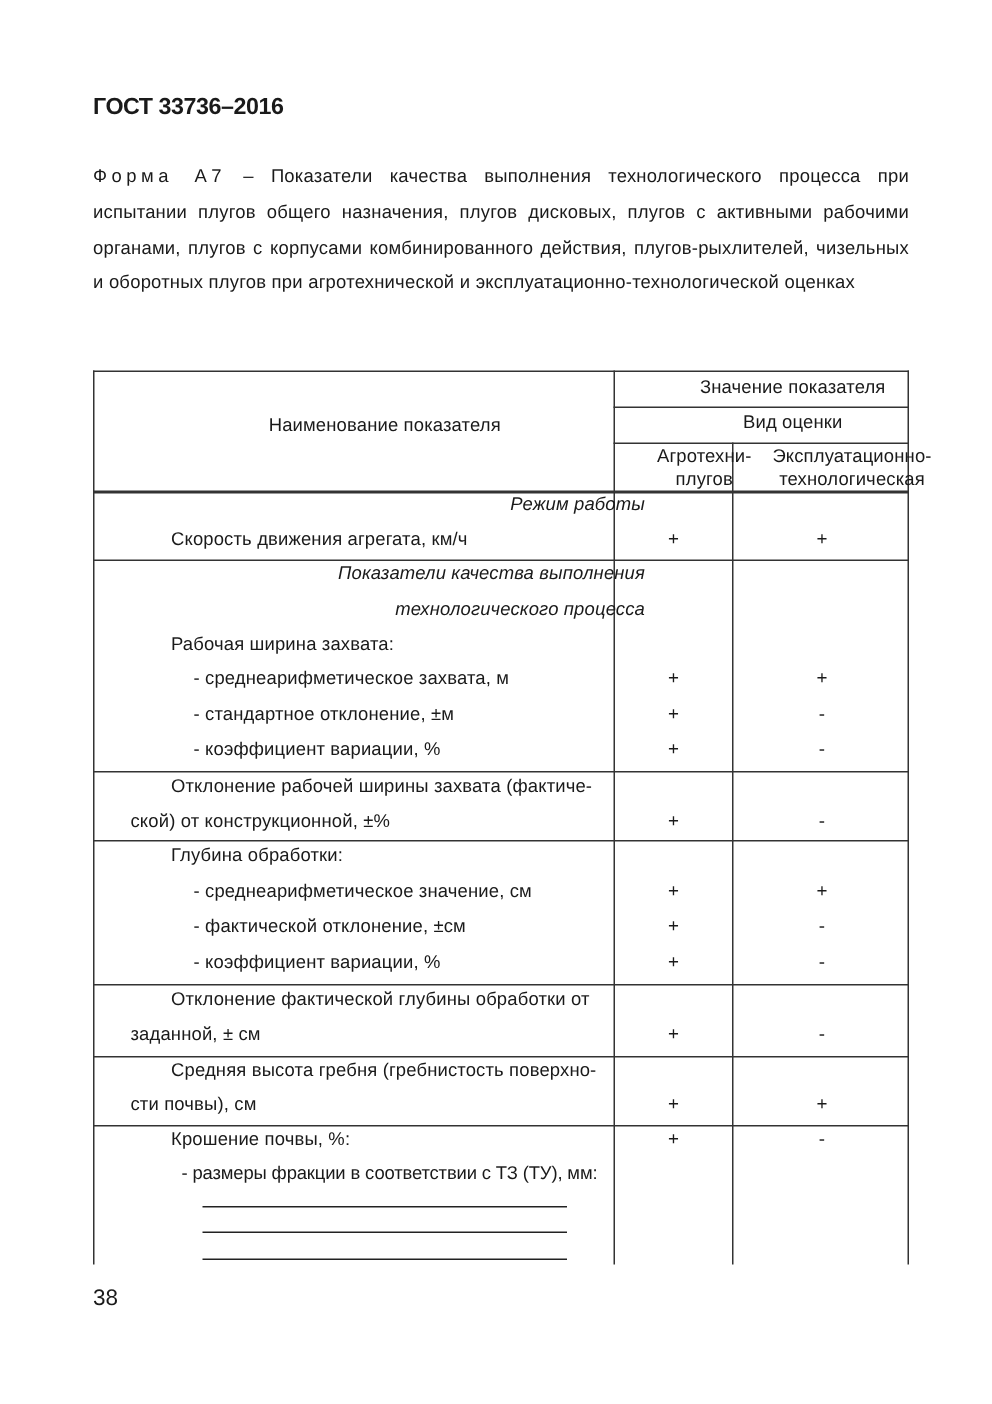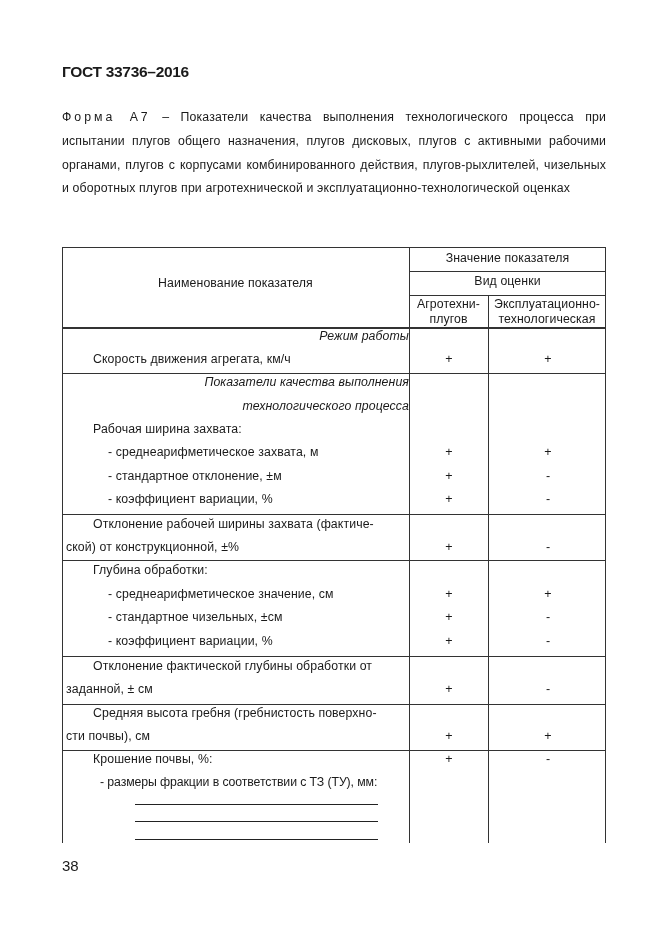--- a/index.html
+++ b/index.html
@@ -5,21 +5,21 @@
   html, body { margin: 0; padding: 0; background: #ffffff; }
   body { width: 661px; height: 936px; position: relative; overflow: hidden;
          font-family: "Liberation Sans", "DejaVu Sans", sans-serif; color: #1a1a1a; }
   .header-code { position: absolute; left: 62px; top: 63px; font-size: 15.5px; font-weight: bold; letter-spacing: -0.3px; }
   .caption { position: absolute; left: 62px; top: 106px; width: 544px; font-size: 12.3px; line-height: 23.8px;
              text-align: justify; text-align-last: left; letter-spacing: 0.15px; }
   .caption .form-label { letter-spacing: 3px; }
   .tbl { position: absolute; left: 62px; top: 247px; width: 544px; }
   .vline { position: absolute; width: 1px; background: #333; }
   .hline { position: absolute; height: 1px; background: #333; }
-  .txt { position: absolute; font-size: 12.3px; white-space: nowrap; letter-spacing: 0.1px; line-height: 15px; }
+  .txt { position: absolute; font-size: 12.3px; white-space: nowrap; letter-spacing: 0.1px; line-height: 15px; padding-left: 21px; }
   .c { text-align: center; }
   .it { font-style: italic; text-align: right; }
   .mark { position: absolute; font-size: 12.5px; width: 20px; text-align: center; line-height: 15px; }
   .blank { position: absolute; height: 1px; background: #222; }
   .page-num { position: absolute; left: 62px; top: 857px; font-size: 15px; }
 </style>
 </head>
 <body>
 
 <div class="header-code">ГОСТ 33736–2016</div>
@@ -72,21 +72,21 @@
 
   <div class="txt" style="left:31px; top:270px;">Отклонение рабочей ширины захвата (фактиче-</div>
   <div class="txt" style="left:4px; top:293px;">ской) от конструкционной, ±%</div>
   <div class="mark" style="left:377px; top:293px;">+</div>
   <div class="mark" style="left:476px; top:293px;">-</div>
 
   <div class="txt" style="left:31px; top:316px;">Глубина обработки:</div>
   <div class="txt" style="left:46px; top:340px;">- среднеарифметическое значение, см</div>
   <div class="mark" style="left:377px; top:340px;">+</div>
   <div class="mark" style="left:476px; top:340px;">+</div>
-  <div class="txt" style="left:46px; top:363px;">- стандартное чизельных, ±см</div>
+  <div class="txt" style="left:46px; top:363px;">- фактической отклонение, ±см</div>
   <div class="mark" style="left:377px; top:363px;">+</div>
   <div class="mark" style="left:476px; top:363px;">-</div>
   <div class="txt" style="left:46px; top:387px;">- коэффициент вариации, %</div>
   <div class="mark" style="left:377px; top:387px;">+</div>
   <div class="mark" style="left:476px; top:387px;">-</div>
 
   <div class="txt" style="left:31px; top:412px;">Отклонение фактической глубины обработки от</div>
   <div class="txt" style="left:4px; top:435px;">заданной, ± см</div>
   <div class="mark" style="left:377px; top:435px;">+</div>
   <div class="mark" style="left:476px; top:435px;">-</div>

